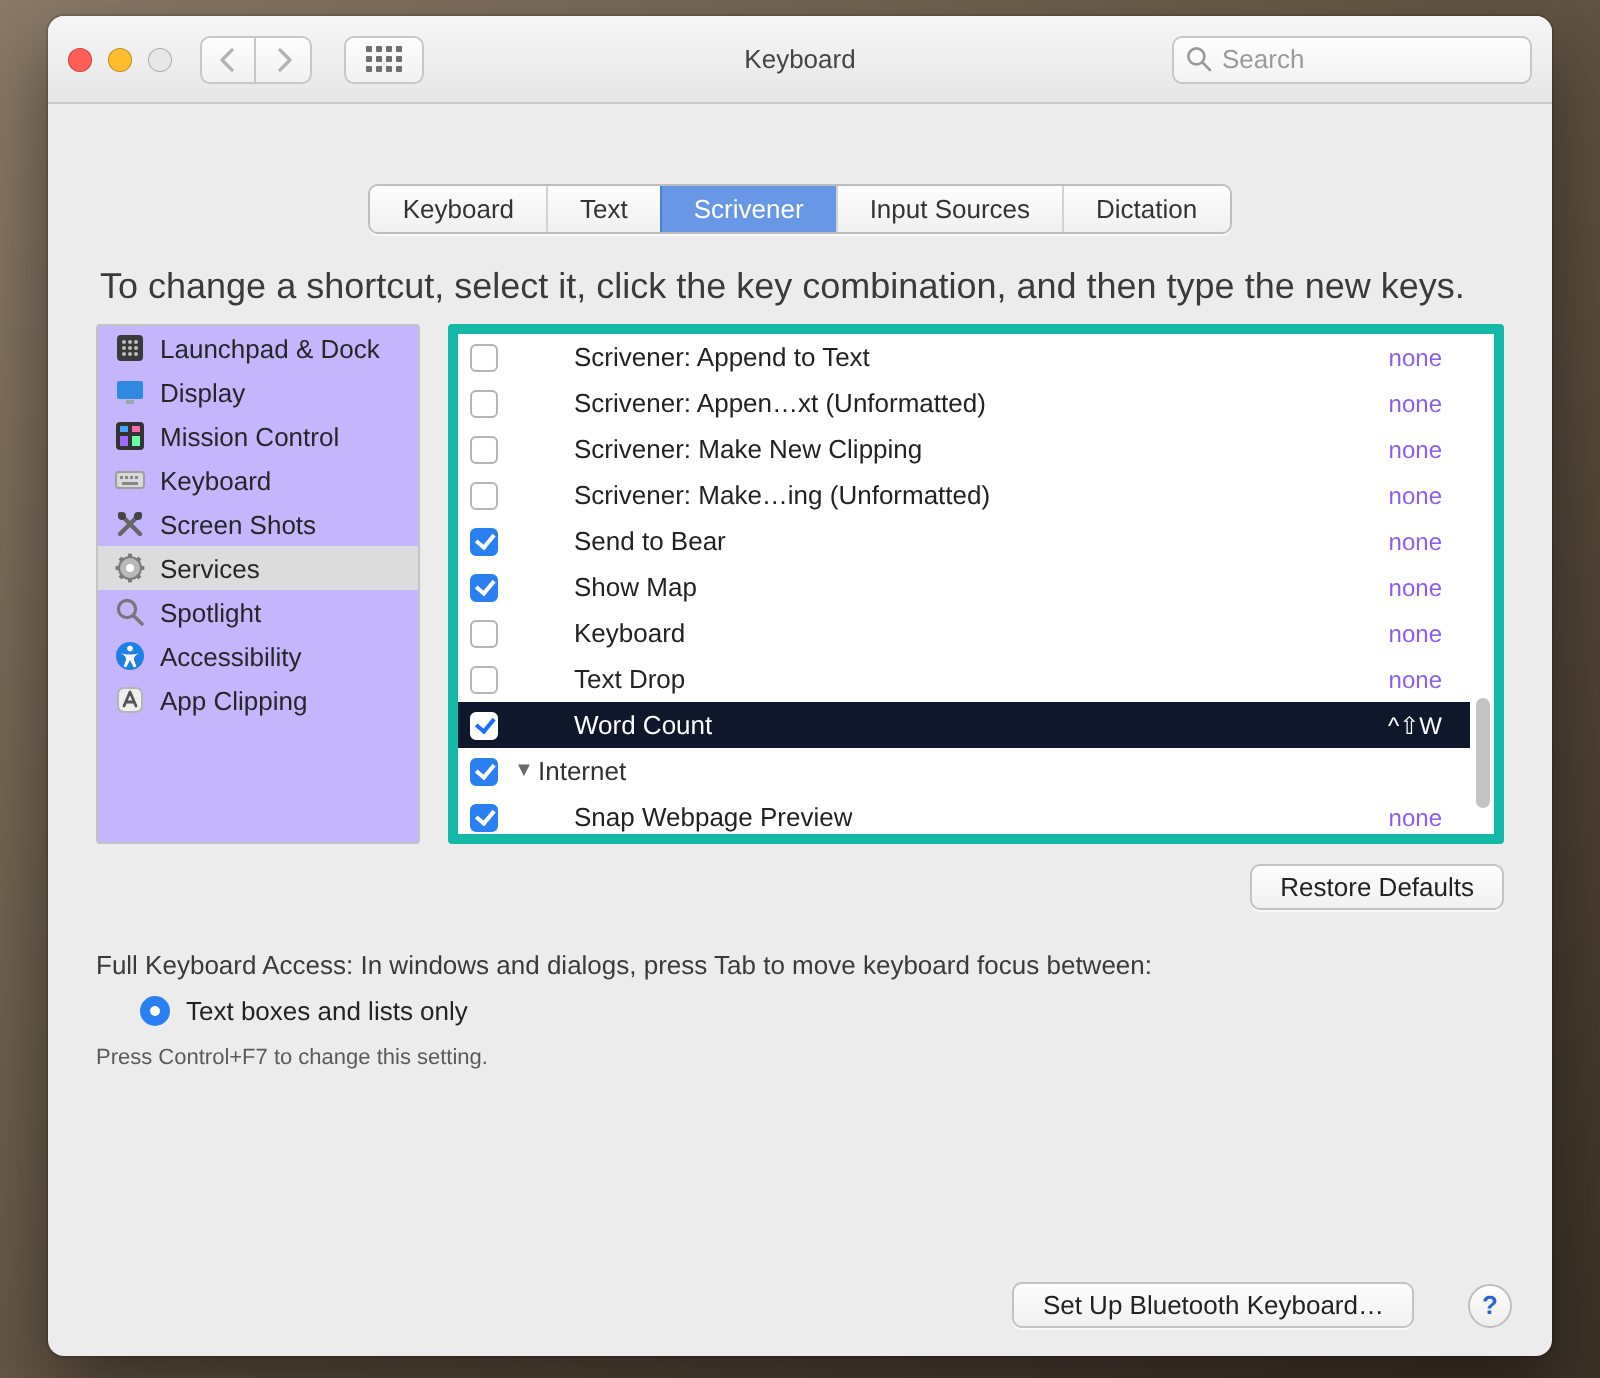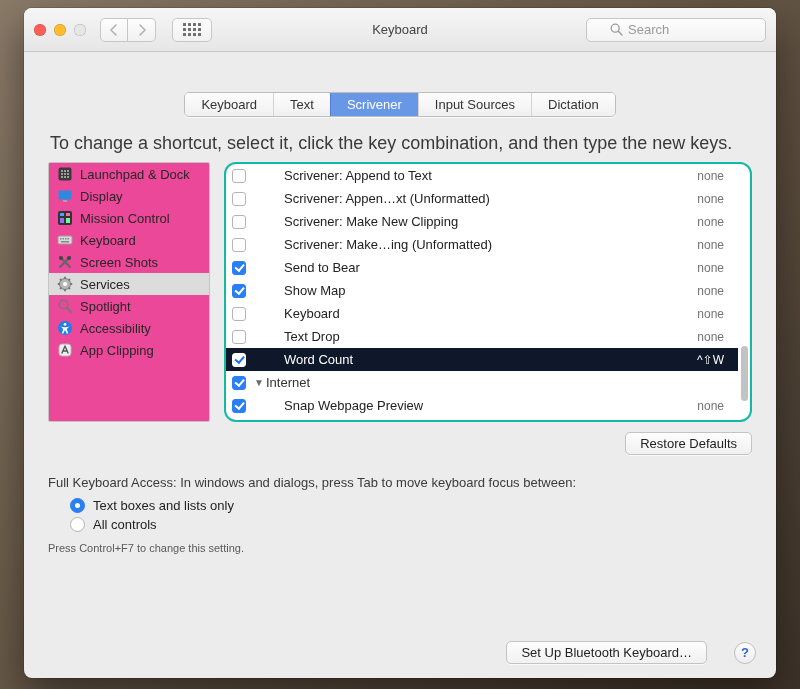--- a/index.html
+++ b/index.html
@@ -41,58 +41,58 @@
     background:linear-gradient(#fdfdfd,#f1f1f1);
     border:1px solid #c7c7c7; border-radius:5px;
     display:flex; align-items:center; justify-content:center; color:#6f6f6f;
   }
   .dots { display:grid; grid-template-columns:repeat(4,3px); grid-auto-rows:3px; gap:2px;}
   .dots i{width:3px;height:3px;background:#6f6f6f;border-radius:.5px;display:block;}
   .title { position:absolute; left:0; right:0; text-align:center; font-size:13px; color:#444; pointer-events:none;}
   .search {
     margin-left:auto; width:180px; height:24px; border-radius:5px;
     background:linear-gradient(#fdfdfd,#f3f3f3); border:1px solid #c7c7c7;
-    display:flex; align-items:center; padding:0 23px; gap:5px; color:#9a9a9a;
+    display:flex; align-items:center; padding:0 6px; gap:5px; color:#9a9a9a;
   }
   .search svg{flex:0 0 auto;}
   .search span{font-size:13px;}
 
   .content { padding:18px 24px 18px; }
 
   
   .segwrap{ display:flex; justify-content:center; margin:22px 0 16px;}
   .seg { display:flex; border:1px solid #bdbdbd; border-radius:5px; overflow:hidden; box-shadow:0 1px 0 rgba(255,255,255,.7);}
   .seg button { border:none; background:linear-gradient(#fdfdfd,#f0f0f0); padding:4px 16px; font-size:13px; color:#333; border-left:1px solid #d2d2d2; }
   .seg button:first-child{border-left:none;}
   .seg button.active { background:#6897e6; color:#fff; border-left-color:#4f7fd0;}
 
   .instr { margin:0 0 8px 2px; font-size:18px; color:#3a3a3a;}
 
   .panes { display:flex; gap:14px; height:260px;}
   .sidebar {
-    width:162px; background:#ec4899; border:1px solid #c4c4c4; border-radius:2px;
+    width:162px; background:#c4b5fd; border:1px solid #c4c4c4; border-radius:2px;
     overflow:hidden;
   }
   .sb-item{ display:flex; align-items:center; gap:7px; padding:3px 8px; font-size:13px; color:#262626;}
   .sb-item.sel{ background:#dcdcdc;}
   .sb-item .ico{ width:16px; height:16px; display:flex; align-items:center; justify-content:center; color:#666;}
   .sb-item .ico svg{display:block;}
 
   .listbox{
-    flex:1; background:#fff; border:2px solid #14b8a6; border-radius:12px; position:relative; overflow:hidden;padding-left:24px;
+    flex:1; background:#fff; border:5px solid #14b8a6; border-radius:2px; position:relative; overflow:hidden;padding-left:24px;
   }
   .listrows{position:absolute; inset:0 12px 0 0; overflow:hidden;}
   .row { display:flex; align-items:center; height:23px; padding:0 0 0 6px; font-size:13px;}
   .row .cb { width:14px; height:14px; border:1px solid #b5b5b5; border-radius:3px; margin-right:8px; background:#fff; display:flex; align-items:center; justify-content:center;}
   .row.checked .cb{ background:#2a7ff3; border-color:#2a7ff3;}
   .row.checked .cb::after{content:"";width:4px;height:7px;border:solid #fff;border-width:0 2px 2px 0; transform:rotate(40deg) translateY(-1px);}
   .row .tri{ width:10px; color:#6b6b6b; margin-right:2px; font-size:10px; text-align:center;}
   .row .indent1{width:30px;}
   .row .label{flex:0 1 auto; white-space:nowrap; overflow:hidden; text-overflow:ellipsis;}
-  .row .short{margin-left:auto; padding-right:14px; color:#737373; font-size:12px;}
+  .row .short{margin-left:auto; padding-right:14px; color:#8b5cf6; font-size:12px;}
   .row.selected{ background:#0f172a; color:#fff;}
   .row.selected .short{ color:#fff;}
   .row.selected .cb{ background:#fff; border-color:#fff;}
   .row.selected.checked .cb::after{border-color:#1a6eff;}
   .row.group .label{ color:#333;}
   .scrollbar{position:absolute; right:2px; top:2px; bottom:2px; width:9px;}
   .thumb{position:absolute; right:0; width:7px; border-radius:4px; background:#c3c3c3;}
 
   .restore-row{ display:flex; justify-content:flex-end; padding:10px 0 0;}
   .mbtn{
@@ -371,24 +371,20 @@
       <button class="mbtn">Restore Defaults</button>
     </div>
 
     <div class="fka">
       <div class="lbl">Full Keyboard Access: In windows and dialogs, press Tab to move keyboard focus between:</div>
       <div id="radios">
           <div class="radio-row">
             <span class="radio checked"></span>
             <span>Text boxes and lists only</span>
           </div>
-          <div class="radio-row">
-            <span class="radio"></span>
-            <span>All controls</span>
-          </div>
         </div>
       <div class="hint">Press Control+F7 to change this setting.</div>
     </div>
 
   </div>
 
   <div class="footer">
     <button class="mbtn">Set Up Bluetooth Keyboard…</button>
     <div class="help">?</div>
   </div>

